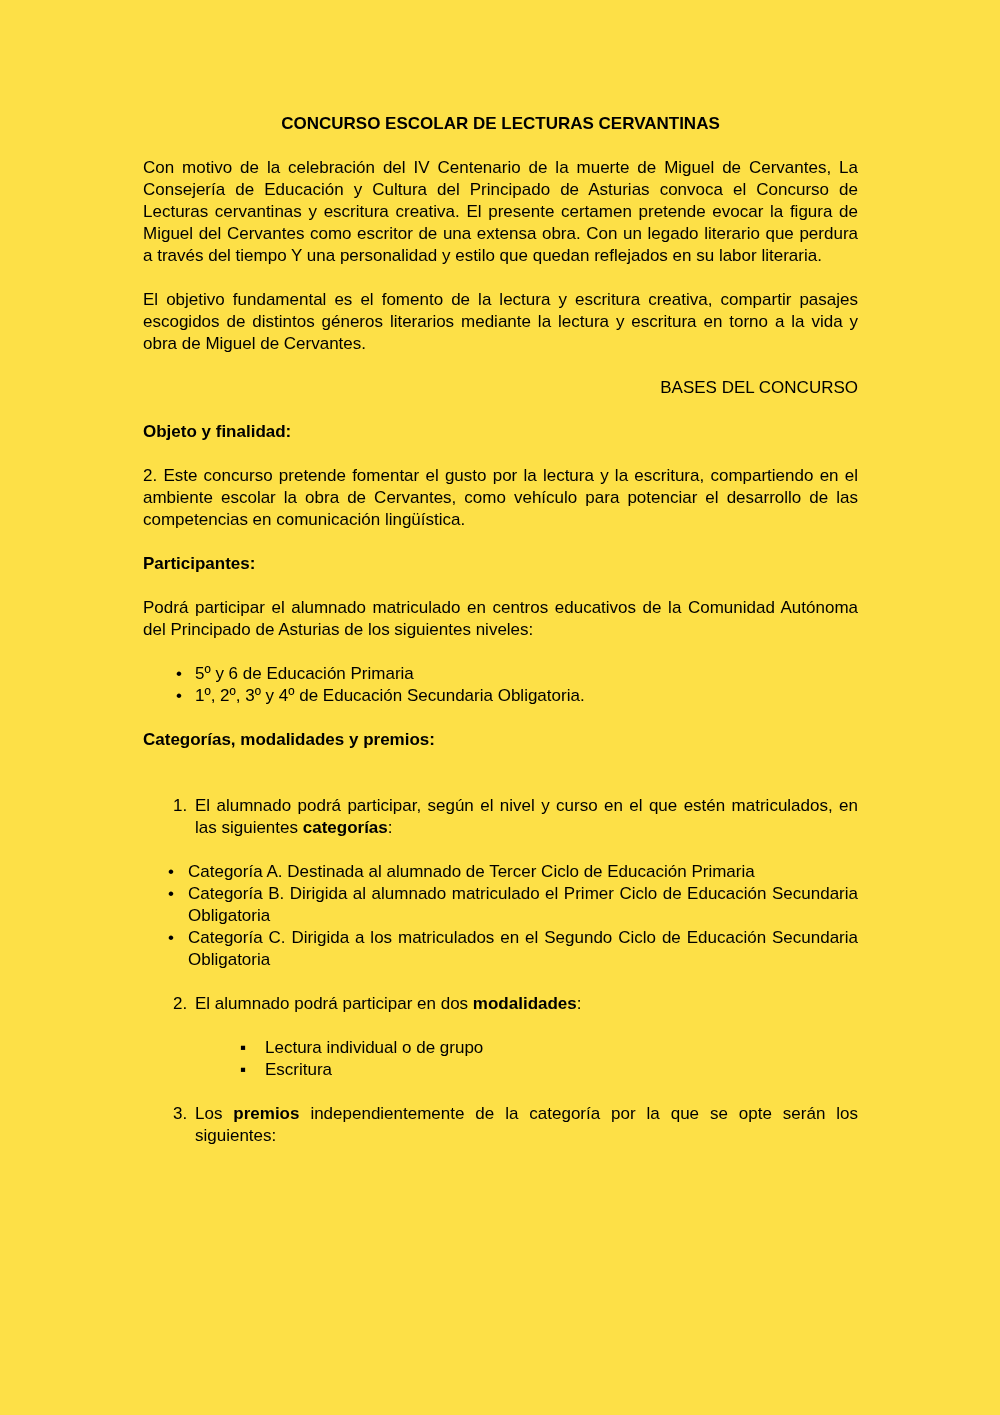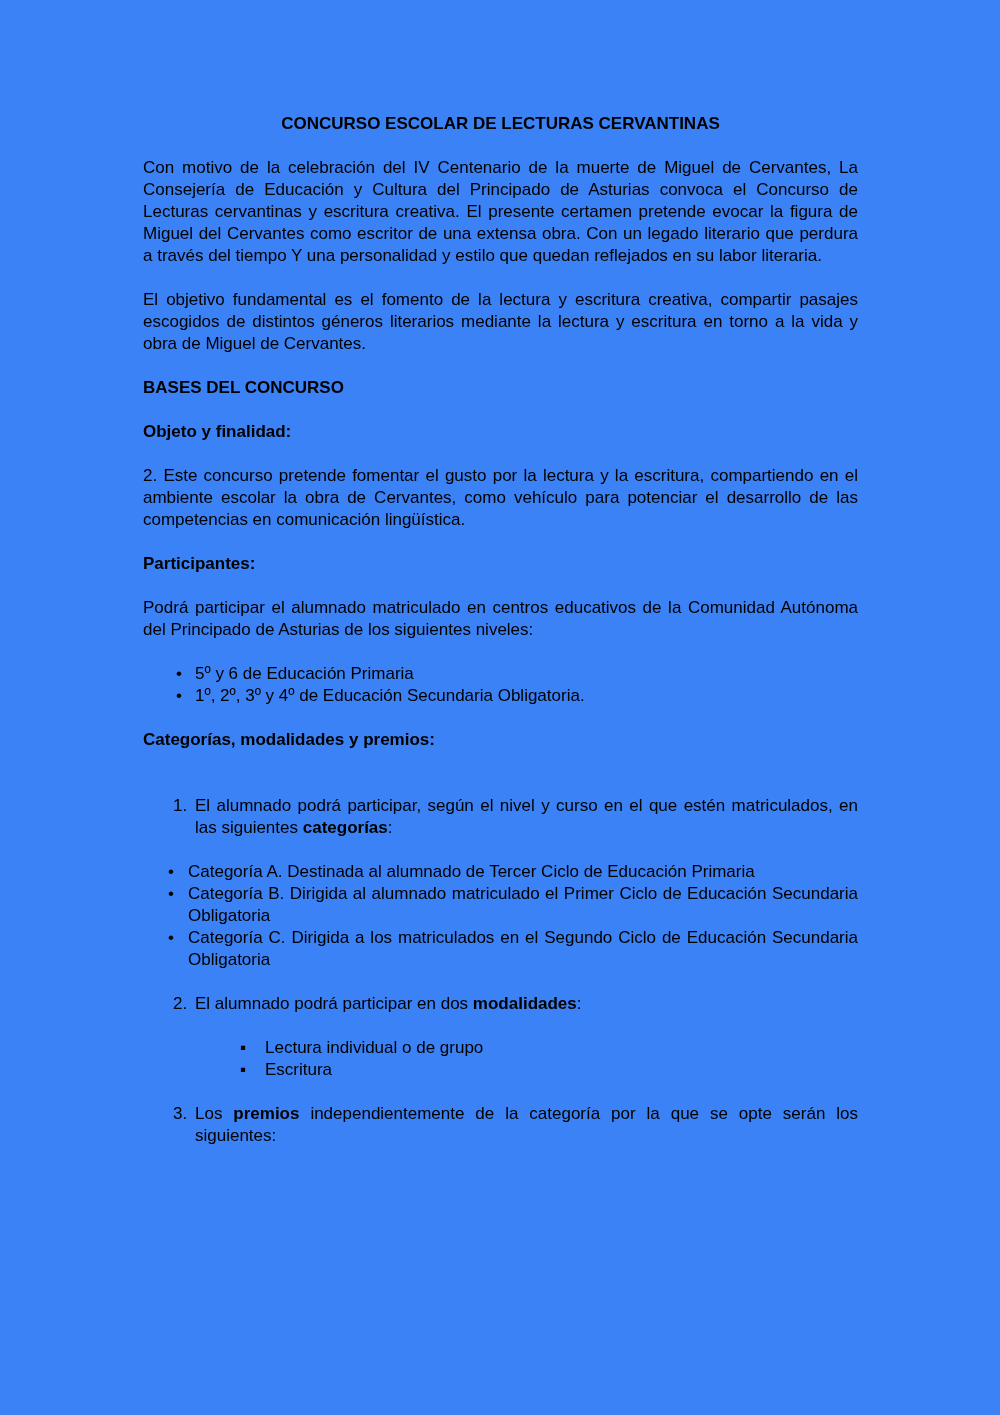--- a/index.html
+++ b/index.html
@@ -5,40 +5,40 @@
   html, body {
     margin: 0;
     padding: 0;
     background: #ffffff;
   }
   .page {
     position: relative;
     width: 1000px;
     height: 1415px;
     box-sizing: border-box;
-    background: #3b82f6;
+    background: #fde047;
     color: #000000;
     font-family: "Liberation Sans", sans-serif;
     font-size: 17px;
     line-height: 22px;
     padding: 113px 142px 0 143px;
     overflow: hidden;
   }
   .doc-title {
     text-align: center;
     font-weight: bold;
     margin: 0 0 22px 0;
   }
   p.para {
     margin: 4px 0 22px 0;
     text-align: justify;
   }
   .heading-center {
-    text-align: left;
-    font-weight: bold;
+    text-align: right;
+    font-weight: normal;
     margin: 0 0 22px 0;
   }
   .heading-left {
     font-weight: bold;
     margin: 0 0 22px 0;
   }
   .heading-left.dbl-after {
     margin-bottom: 44px;
   }
   .list {

